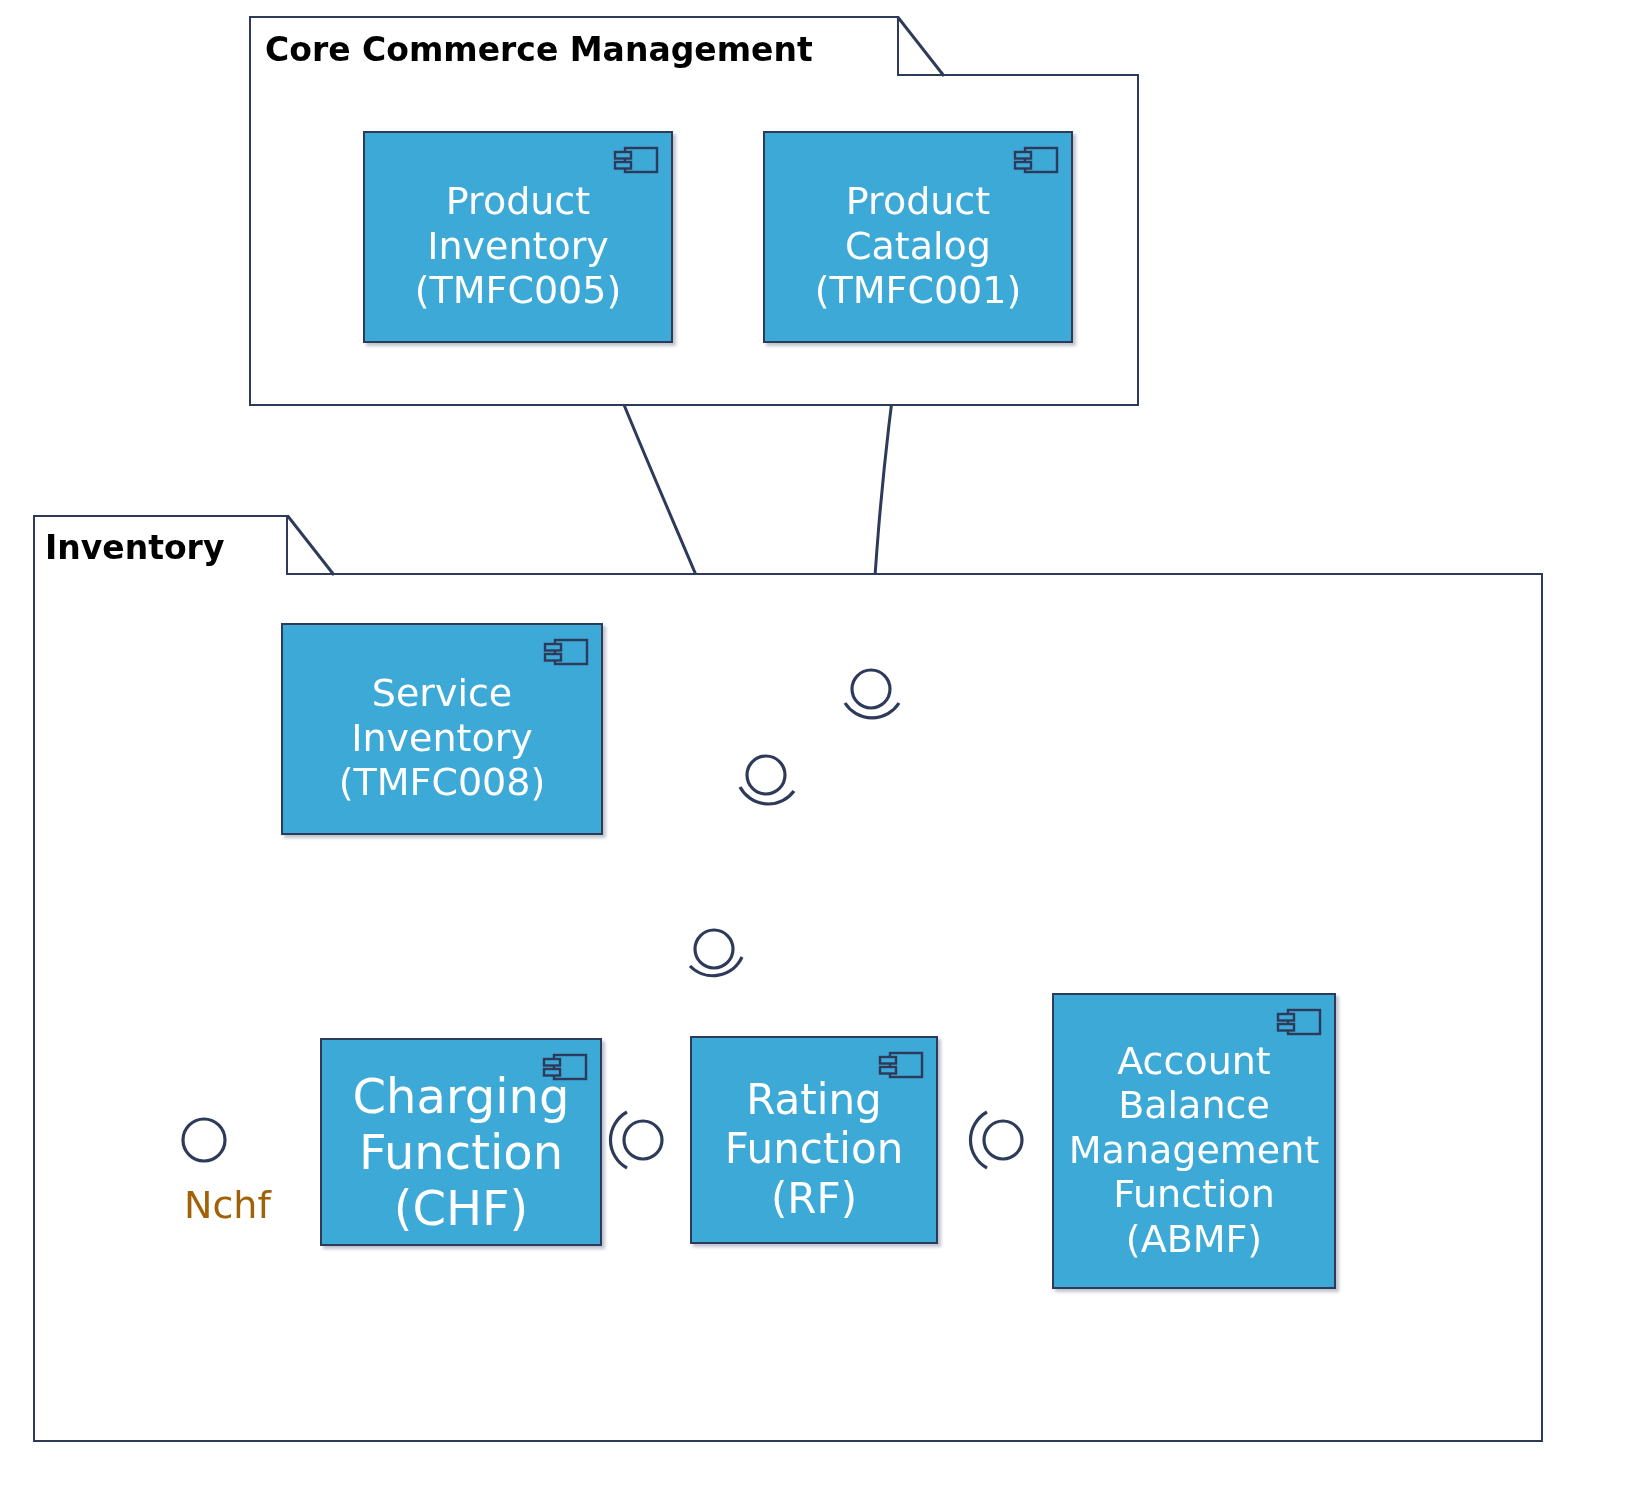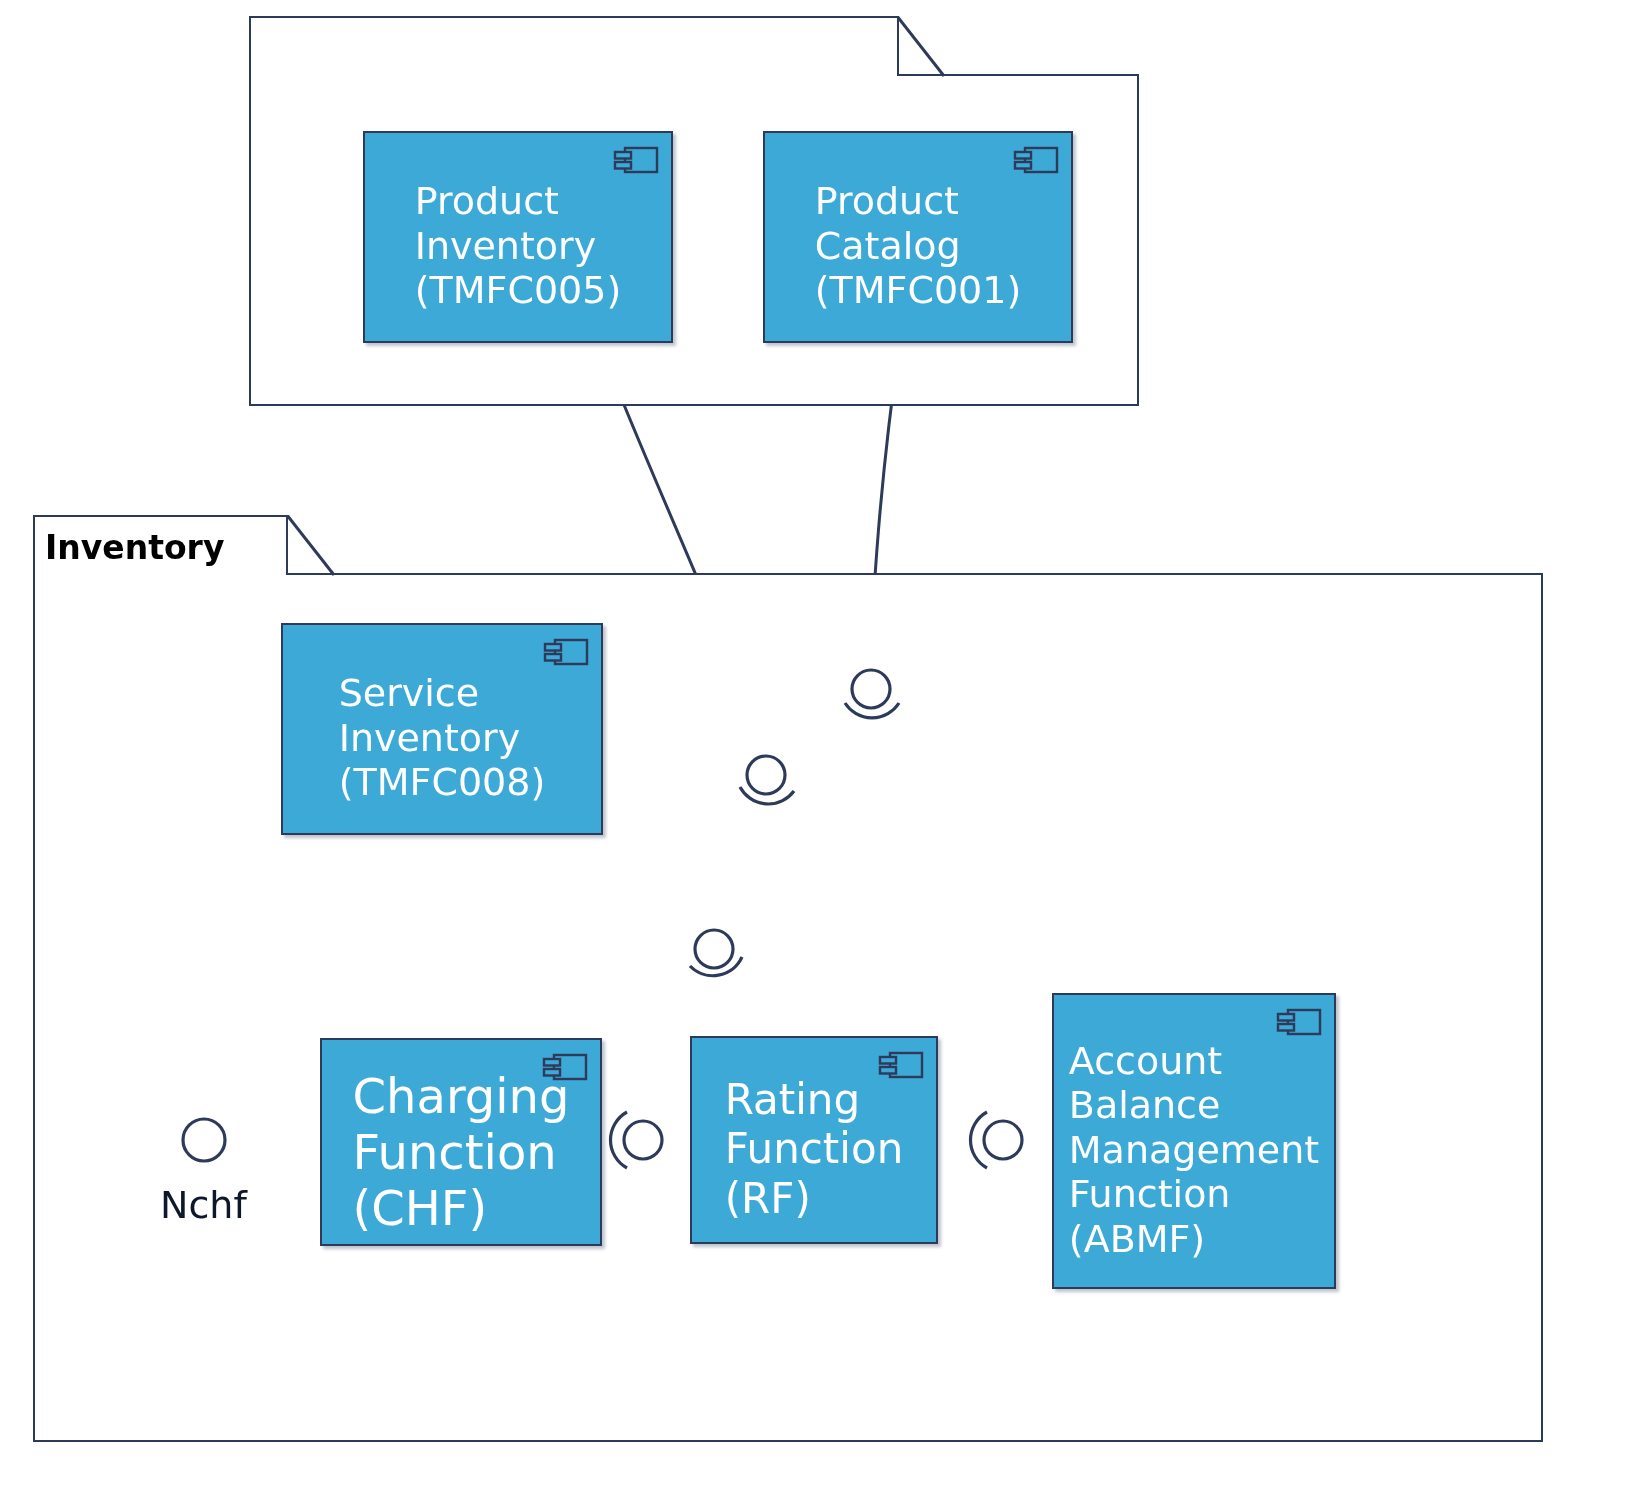--- a/index.html
+++ b/index.html
@@ -93,39 +93,41 @@
     background: #3CA9D7;
     border: 2px solid #2e3a59;
     box-shadow: 3px 3px 3px rgba(60,70,100,0.32);
     display: flex;
     align-items: center;
     justify-content: center;
     z-index: 20;
   }
   .comp-label {
     color: #ffffff;
+    text-align: center;
     line-height: 1.17;
     white-space: pre-line;
     padding: 0 10px;
     margin-top: 18px;
   }
   .comp-icon {
     position: absolute;
     right: 12px;
     top: 12px;
     width: 46px;
     height: 30px;
   }
 
   
   .iface-label {
     position: absolute;
-    color: #0f172a;
+    color: #a16207;
     white-space: nowrap;
     z-index: 25;
+    margin-left: 24px;
   }
 </style>
 </head>
 <body>
 
 <div id="canvas">
 
   <svg id="edges" viewBox="0 0 1628 1496">
     <g stroke="#2e3a59" stroke-width="3" fill="none" stroke-linecap="round">
 
@@ -148,20 +150,21 @@
     </g>
   </svg>
 
   <div id="nodes">
 
     <div class="pkg" style="left:249px; top:16px; width:890px; height:390px;">
       <div class="pkg-tab" style="left:0; top:0; width:650px; height:60px;"></div>
       <svg class="pkg-diag" style="left:640px; top:0; width:60px; height:62px;" viewBox="0 0 60 62">
         <line x1="8" y1="0" x2="55" y2="60" stroke="#2e3a59" stroke-width="3"></line>
       </svg>
+      <div class="pkg-tab-label" style="left:16px; top:14px; font-size:33px;">Core Commerce Management</div>
       <div class="pkg-body" style="left:0; top:58px; width:890px; height:332px;"></div>
     </div>
 
     <div class="pkg" style="left:33px; top:515px; width:1510px; height:927px;">
       <div class="pkg-tab" style="left:0; top:0; width:255px; height:60px;"></div>
       <svg class="pkg-diag" style="left:246px; top:0; width:60px; height:62px;" viewBox="0 0 60 62">
         <line x1="8" y1="0" x2="55" y2="60" stroke="#2e3a59" stroke-width="3"></line>
       </svg>
       <div class="pkg-tab-label" style="left:12px; top:13px; font-size:33px;">Inventory</div>
       <div class="pkg-body" style="left:0; top:58px; width:1510px; height:869px;"></div>

